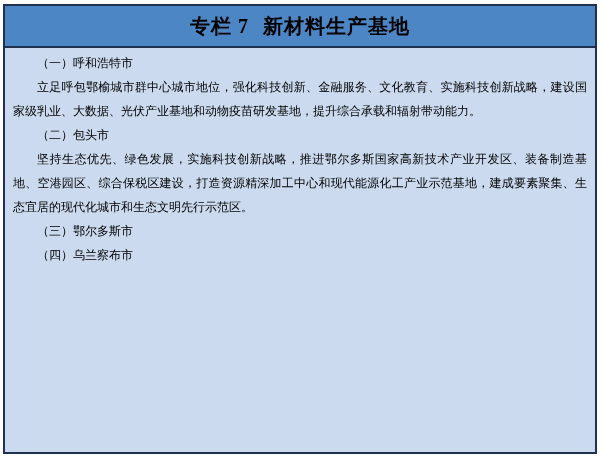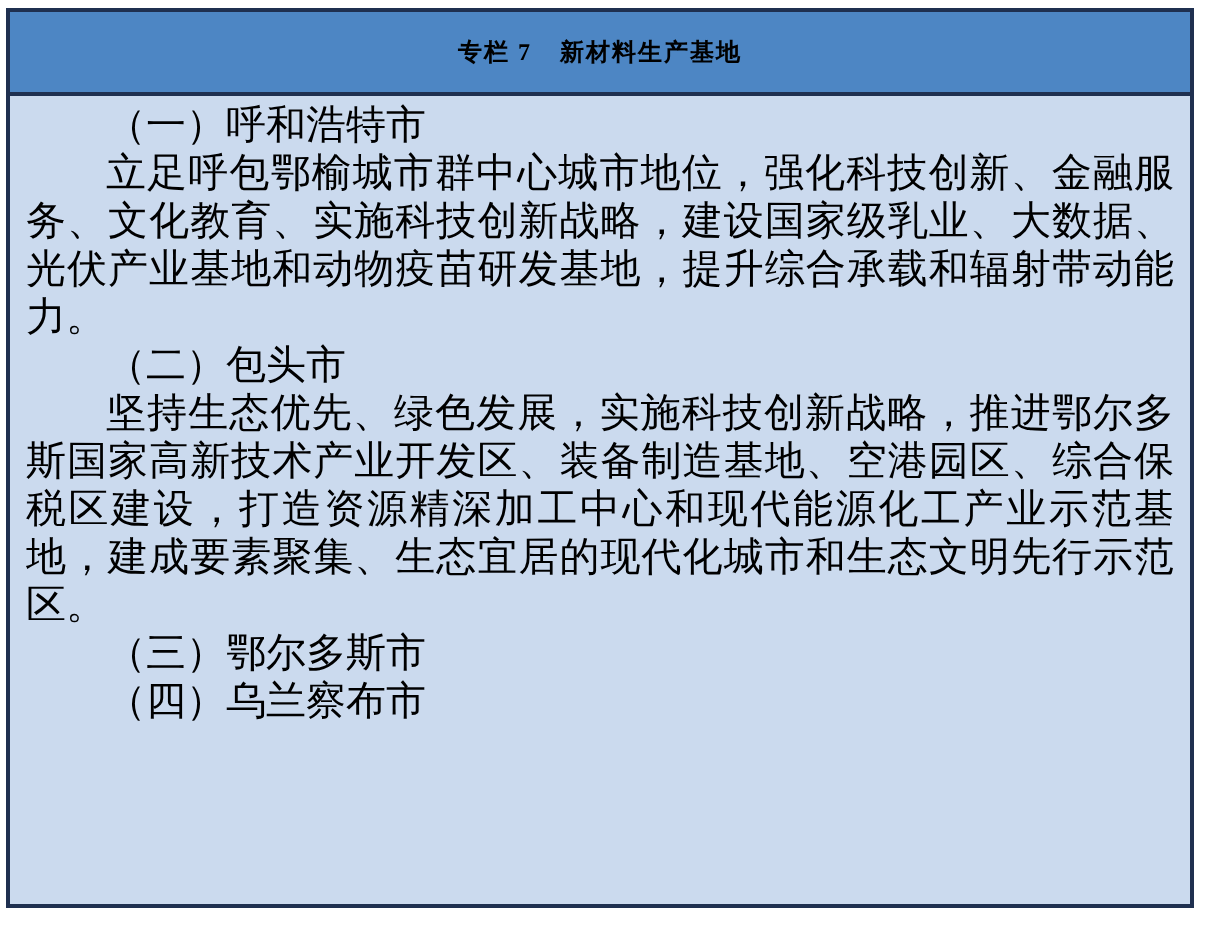--- a/index.html
+++ b/index.html
@@ -29,33 +29,33 @@
   .callout-header {
     box-sizing: border-box;
     height: 42px;
     background: #4d86c4;
     border-bottom: 2px solid #1f3050;
     display: flex;
     align-items: center;
     justify-content: center;
     color: #000000;
     font-weight: bold;
-    font-size: 12px;
+    font-size: 20px;
     letter-spacing: 1px;
   }
   .callout-header .label {
     margin-right: 14px;
   }
   .callout-body {
     flex: 1;
     box-sizing: border-box;
     background: #cbdaee;
     padding: 3px 8px 2px 8px;
     color: #000000;
-    font-size: 20px;
+    font-size: 12px;
     line-height: 24px;
     overflow: hidden;
   }
   .callout-body p {
     margin: 0;
     text-indent: 2em;
     text-align: justify;
     text-justify: inter-ideograph;
   }
 </style>

